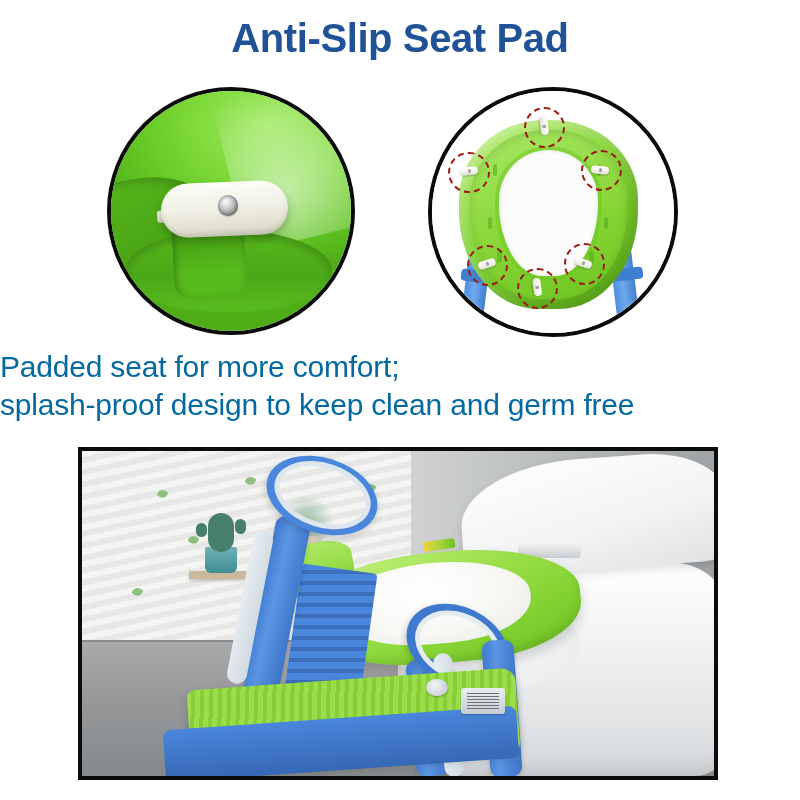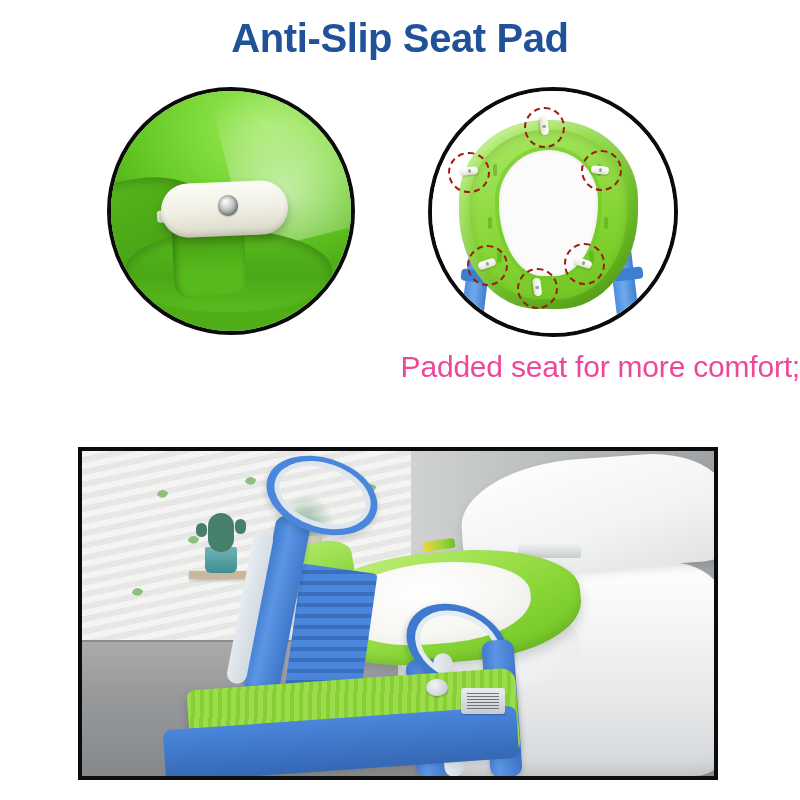--- a/index.html
+++ b/index.html
@@ -155,22 +155,22 @@
     position: absolute; width: 17%; height: 17%;
     border: 2.5px dashed #9E1B14;
     border-radius: 50%;
     box-sizing: border-box;
   }
 
   
   #caption {
     position: absolute;
     left: 0; top: 348px; width: 800px;
-    text-align: right;
-    color: #ec4899;
+    text-align: left;
+    color: #0369a1;
     font-size: 30px;
     line-height: 1.28;
     letter-spacing: -0.2px;
   }
 
   
   #photo-frame {
     position: absolute;
     left: 78px; top: 447px; width: 640px; height: 333px;
     border: 4px solid #0c0c0c;
@@ -424,20 +424,21 @@
     <div class="rt-pad" style="left:58.5%; top:69.5%; transform:rotate(18deg);"></div>
     <div class="dashed-ring" style="left:54.5%; top:63.0%;"></div>
 
     <div class="rt-pad" style="left:39.5%; top:79.5%; transform:rotate(82deg);"></div>
     <div class="dashed-ring" style="left:35.0%; top:73.0%;"></div>
   </div>
 </div>
 
 <div id="caption">
   <div>Padded seat for more comfort;</div>
+  <div>splash-proof design to keep clean and germ free</div>
 </div>
 
 <div id="photo-frame">
 
   <div class="bath-wall"></div>
   <div class="bath-wall-right"></div>
   <div class="bath-floor"></div>
   <div class="floor-seam"></div>
 
   <div class="shelf"></div>

